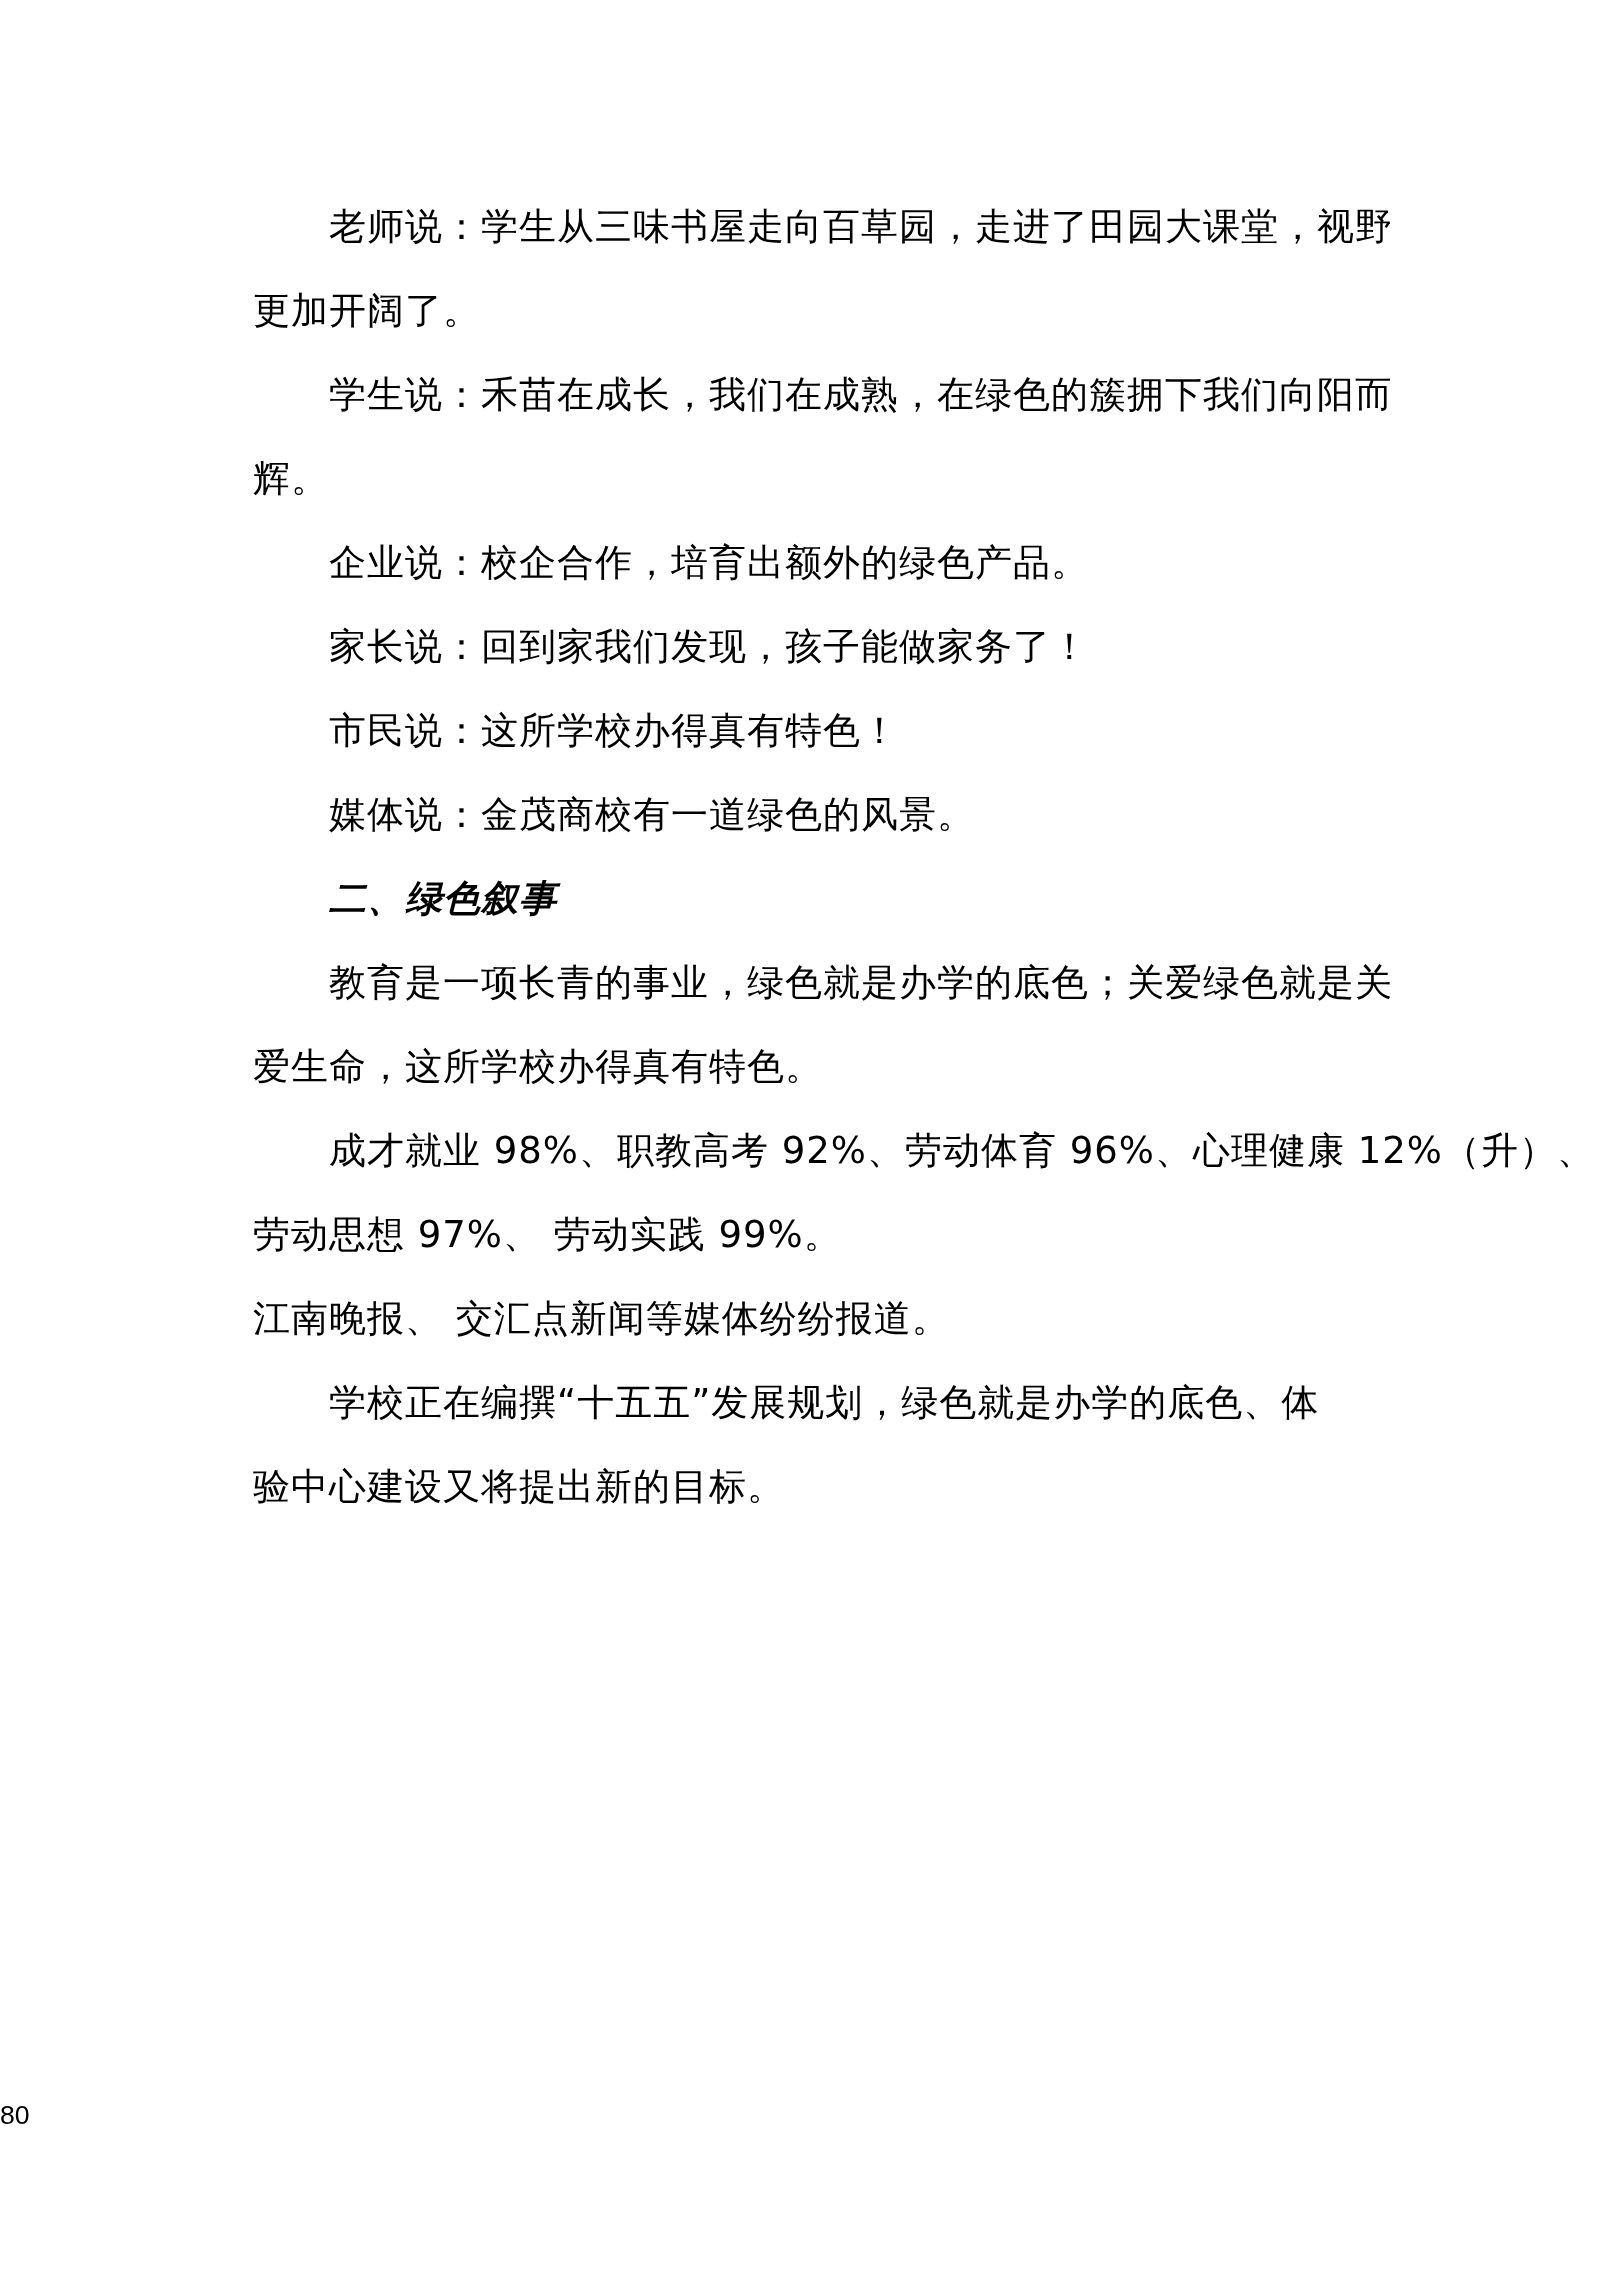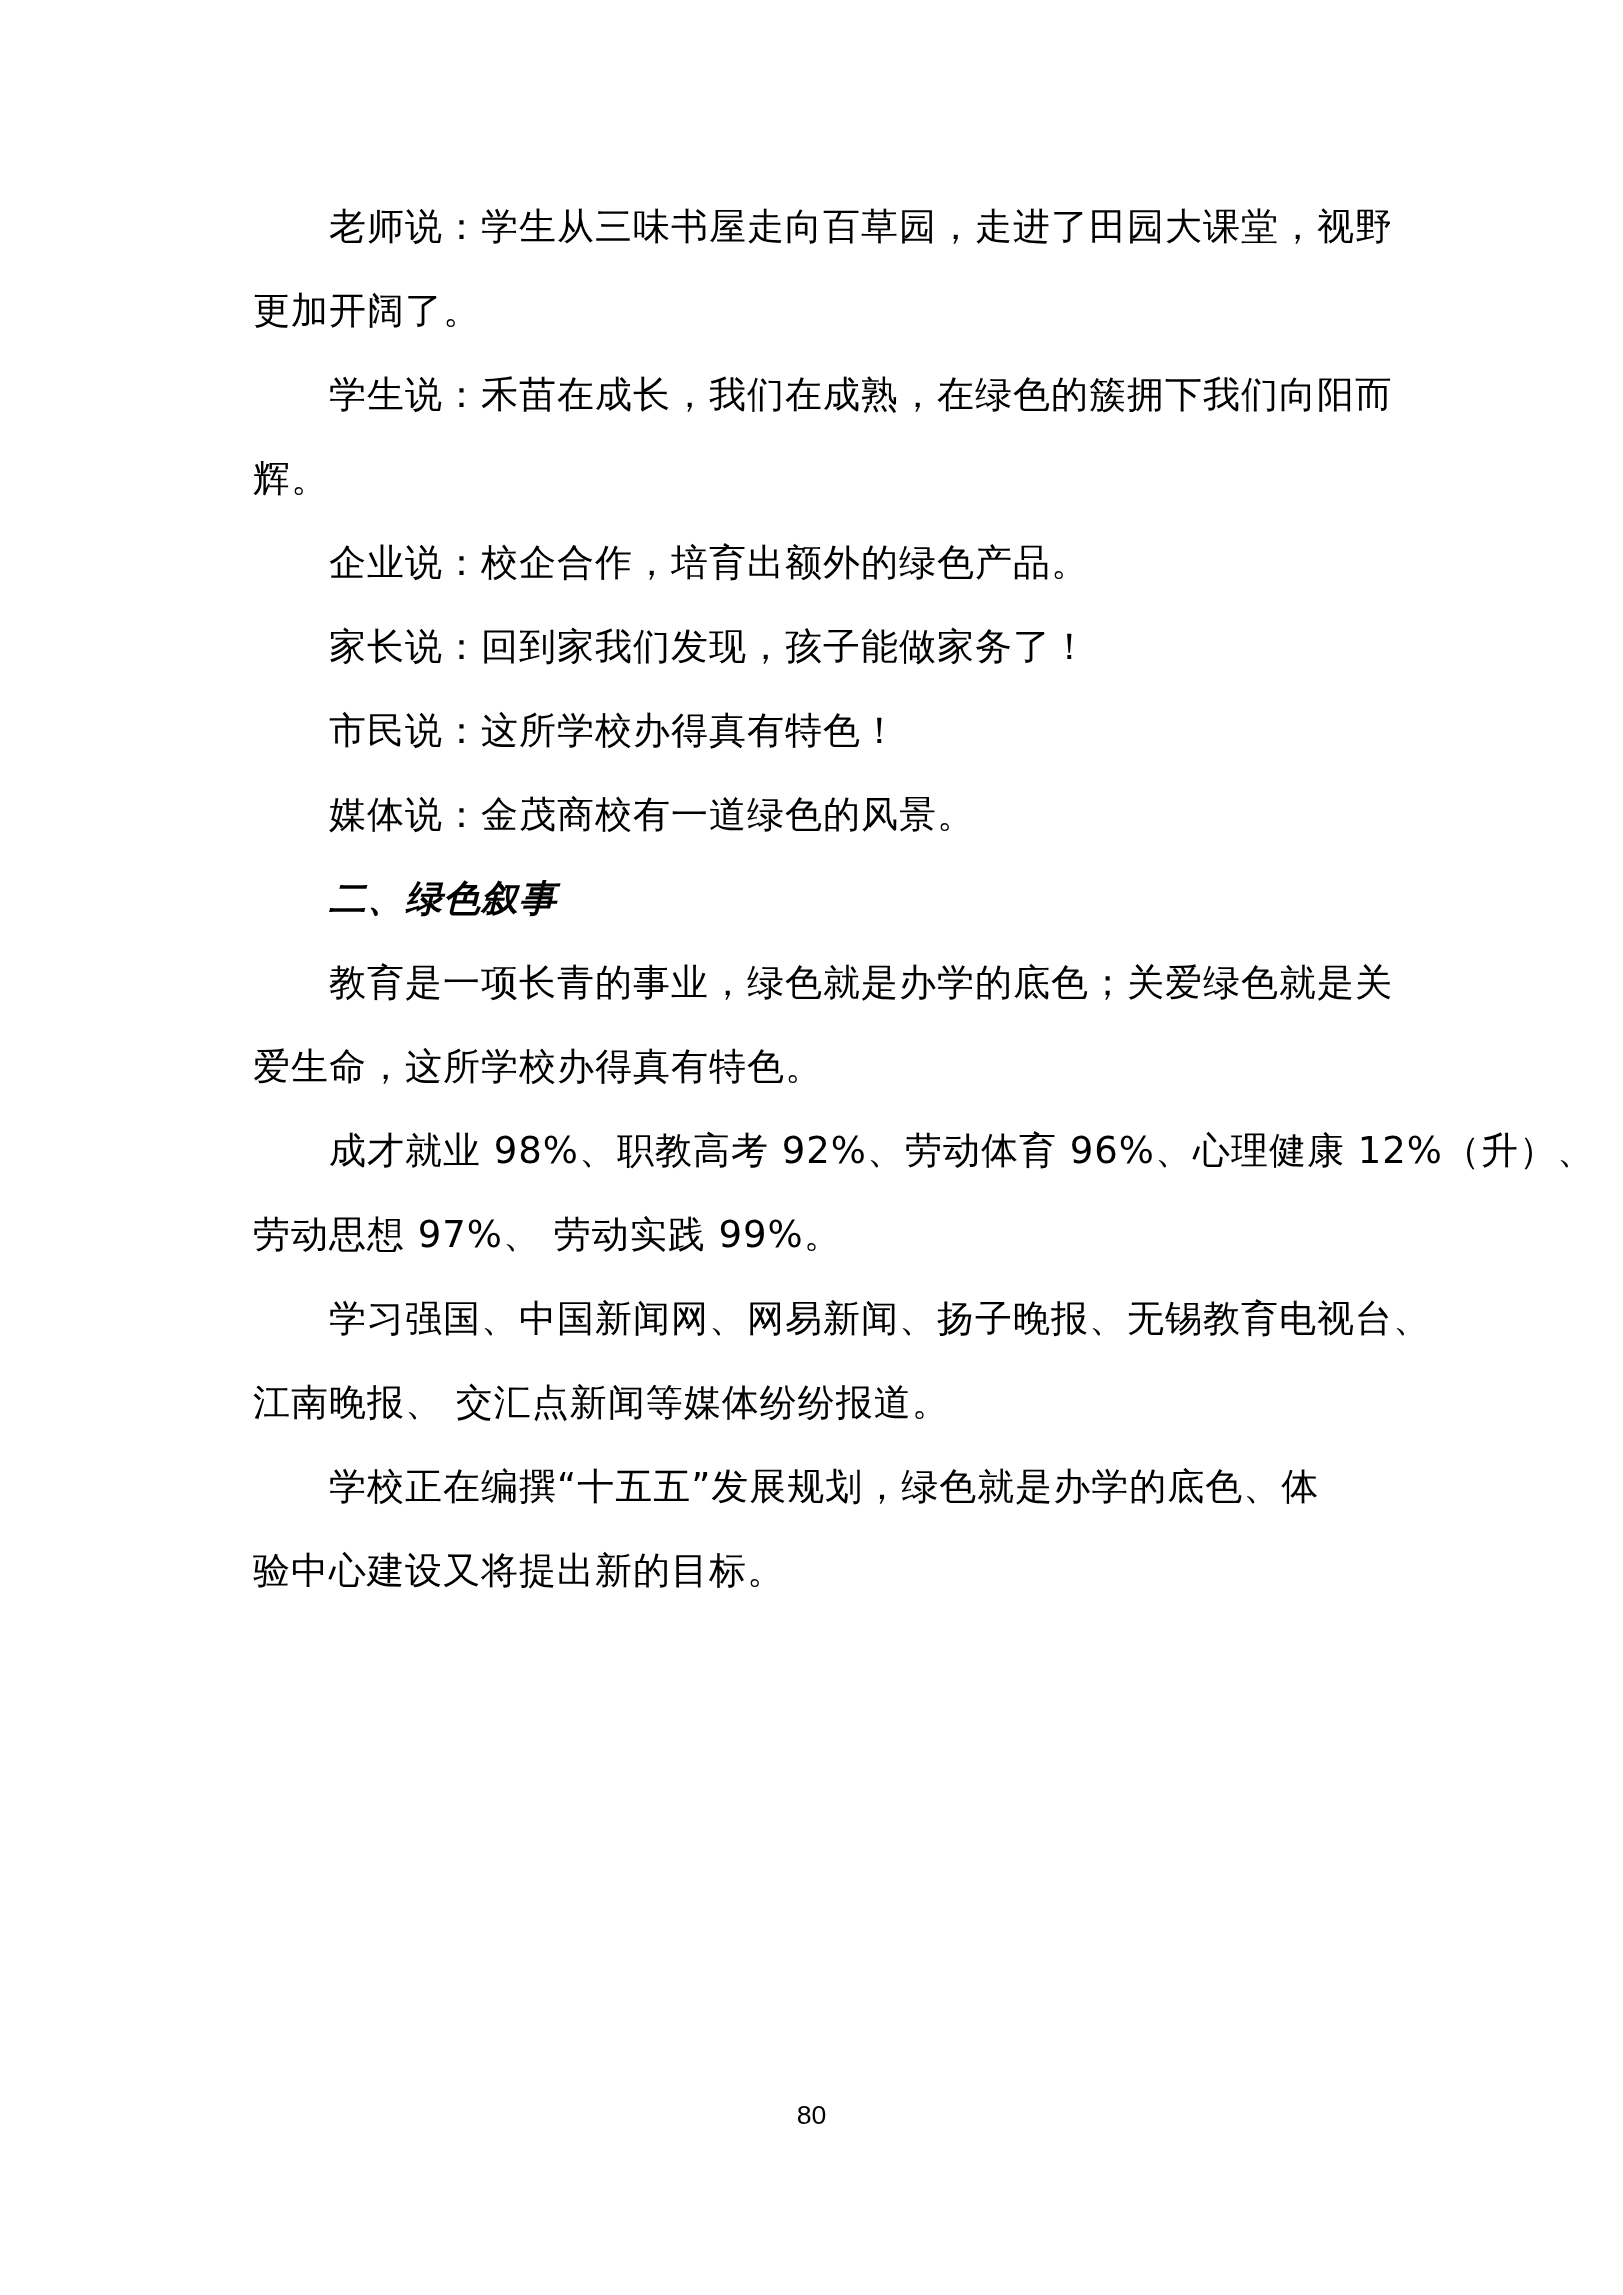--- a/index.html
+++ b/index.html
@@ -36,21 +36,21 @@
   }
   .line.bold {
     font-weight: 700;
     font-style: italic;
   }
   .page-number {
     position: absolute;
     top: 2100px;
     left: 0;
     width: 100%;
-    text-align: center;
+    text-align: left;
     font-size: 26.6px;
     line-height: 31px;
     font-family: "Liberation Sans", "DejaVu Sans", sans-serif;
     color: #000000;
   }
 </style>
 </head>
 <body>
 
 <div class="page">
@@ -61,21 +61,20 @@
     <div class="line">辉。</div>
     <div class="line indent">企业说：校企合作，培育出额外的绿色产品。</div>
     <div class="line indent">家长说：回到家我们发现，孩子能做家务了！</div>
     <div class="line indent">市民说：这所学校办得真有特色！</div>
     <div class="line indent">媒体说：金茂商校有一道绿色的风景。</div>
     <div class="line indent bold">二、绿色叙事</div>
     <div class="line indent">教育是一项长青的事业，绿色就是办学的底色；关爱绿色就是关</div>
     <div class="line">爱生命，这所学校办得真有特色。</div>
     <div class="line indent">成才就业 98%、职教高考 92%、劳动体育 96%、心理健康 12%（升）、</div>
     <div class="line">劳动思想 97%、 劳动实践 99%。</div>
-    <div class="line indent">学习强国、中国新闻网、网易新闻、扬子晚报、无锡教育电视台、</div>
     <div class="line">江南晚报、 交汇点新闻等媒体纷纷报道。</div>
     <div class="line indent">学校正在编撰“十五五”发展规划，绿色就是办学的底色、体</div>
     <div class="line">验中心建设又将提出新的目标。</div>
   </div>
 
   <div class="page-number">80</div>
 </div>
 
 
 </body></html>

